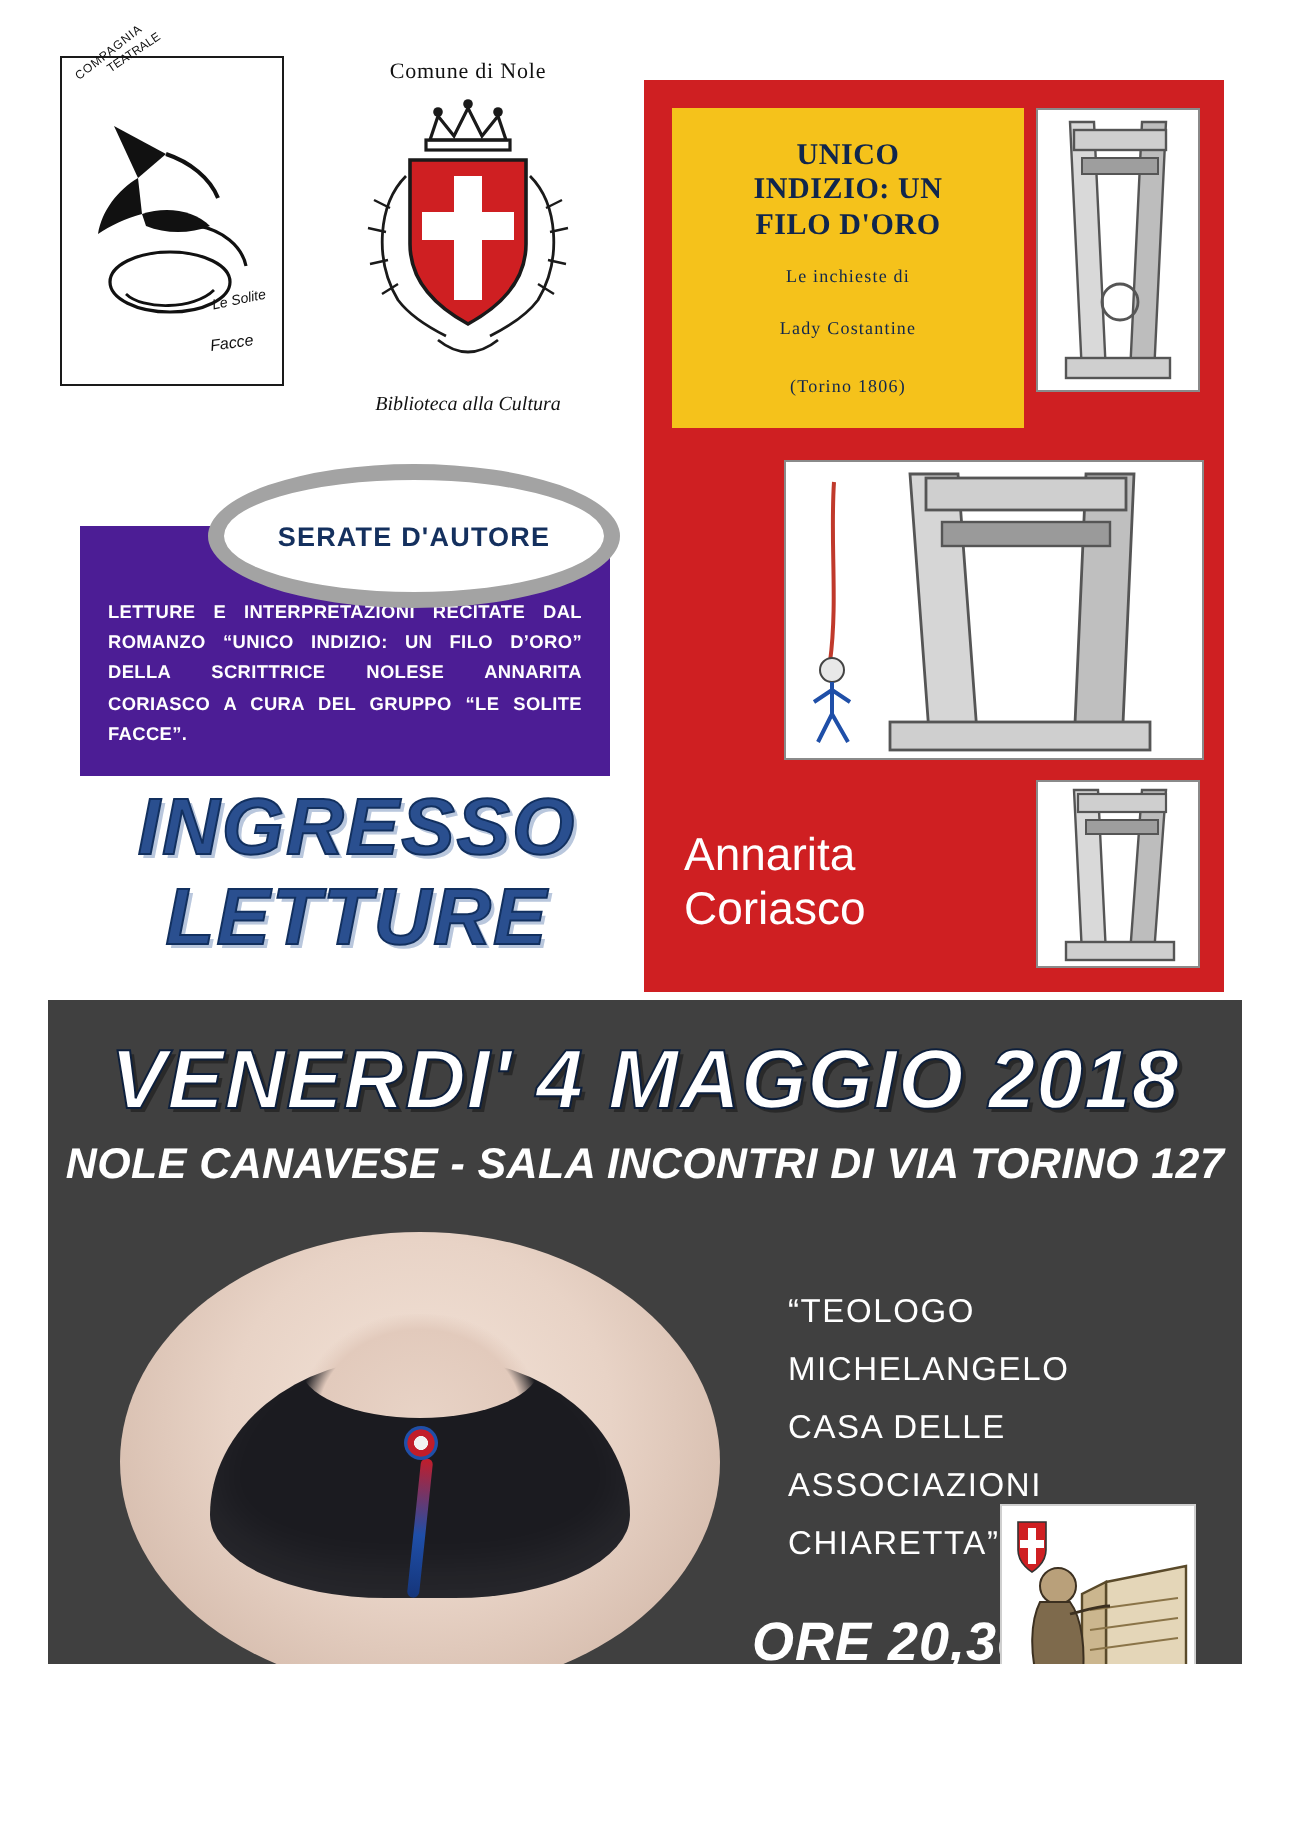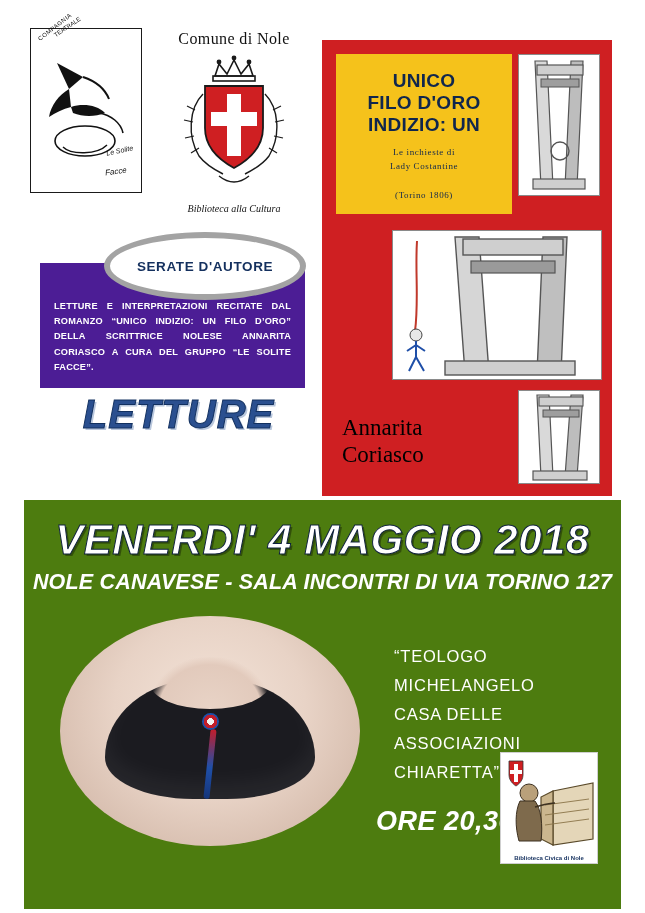--- a/index.html
+++ b/index.html
@@ -84,21 +84,21 @@
   .comune-block {
     position: absolute;
     left: 160px;
     top: 30px;
     width: 148px;
     height: 190px;
     text-align: center;
   }
   .comune-block .comune-title {
     font-family: "Liberation Serif", serif;
-    font-size: 16px;
+    font-size: 11px;
     color: #111;
     letter-spacing: 0.4px;
     margin-bottom: 2px;
   }
   .comune-block .assessorato {
     font-family: "Liberation Serif", serif;
     font-style: italic;
     font-size: 10px;
     color: #111;
     margin-top: 3px;
@@ -110,21 +110,21 @@
     margin: 0 auto;
   }
 
   
   .serate-oval {
     position: absolute;
     left: 104px;
     top: 232px;
     width: 190px;
     height: 56px;
-    border: 6px solid #a3a3a3;
+    border: 8px solid #a3a3a3;
     border-radius: 50%;
     background: #ffffff;
     display: flex;
     align-items: center;
     justify-content: center;
     z-index: 5;
   }
   .serate-oval span {
     font-size: 13.5px;
     font-weight: bold;
@@ -189,62 +189,62 @@
     left: 14px;
     top: 14px;
     width: 176px;
     height: 160px;
     background: #f5c21b;
     box-sizing: border-box;
     padding: 16px 8px 0 8px;
     text-align: center;
   }
   .book-title {
-    font-family: Liberation Sans, sans-serif;
-    font-weight: bold;
-    font-size: 19px;
+    font-family: Liberation Serif, serif;
+    font-weight: bold;
+    font-size: 15px;
     line-height: 1.16;
     color: #10264d;
     letter-spacing: 0.3px;
   }
   .book-sub {
     font-family: "Liberation Serif", serif;
     font-size: 9px;
     line-height: 1.5;
     color: #10264d;
     margin-top: 10px;
     letter-spacing: 0.6px;
   }
   .book-author {
     position: absolute;
     left: 20px;
     bottom: 28px;
-    font-family: Liberation Serif, serif;
+    font-family: Liberation Sans, sans-serif;
     font-size: 23px;
     line-height: 1.18;
-    color: #000000;
+    color: #ffffff;
   }
   .guillotine-box {
     position: absolute;
     background: #ffffff;
     border: 1px solid #8a8a8a;
     overflow: hidden;
   }
   .g1 { left: 196px; top: 14px;  width: 80px;  height: 140px; }
   .g2 { left: 70px;  top: 190px; width: 208px; height: 148px; }
   .g3 { left: 196px; top: 350px; width: 80px;  height: 92px; }
 
   
   .bottom {
     position: absolute;
     left: 24px;
     top: 500px;
     width: 597px;
-    height: 409px;
-    background: #4d7c0f;
+    height: 332px;
+    background: #404040;
     overflow: hidden;
   }
   .date-line {
     position: absolute;
     left: 0; right: 0;
     top: 16px;
     text-align: center;
     font-weight: bold;
     font-style: italic;
     font-size: 42px;
@@ -409,30 +409,31 @@
 
   <div class="desc-box">
     <p>LETTURE E INTERPRETAZIONI RECITATE DAL ROMANZO “UNICO INDIZIO: UN FILO D’ORO” DELLA SCRITTRICE NOLESE ANNARITA CORIASCO A CURA DEL GRUPPO “LE SOLITE FACCE”.</p>
   </div>
 
   <div class="serate-oval">
     <span>SERATE D'AUTORE</span>
   </div>
 
   <div class="ingresso">
+    <div>INGRESSO</div>
     <div>LETTURE</div>
   </div>
 
   <div class="book">
     <div class="book-yellow">
       <div class="book-title">UNICO</div>
+      <div class="book-title">INDIZIO: UN</div>
       <div class="book-title">FILO D'ORO</div>
-      <div class="book-title">INDIZIO: UN</div>
       <div class="book-sub">Le inchieste di</div>
-      <div class="book-sub" style="margin-top:0">Lady Costantine</div>
+      <div class="book-sub" style="margin-top:12px">Lady Costantine</div>
       <div class="book-sub" style="margin-top:16px">(Torino 1806)</div>
     </div>
 
     <div class="guillotine-box g1">
       <svg viewBox="0 0 80 140" width="80" height="140">
         <rect x="0" y="0" width="80" height="140" fill="#ffffff"></rect>
         <polygon points="16,6 28,6 34,132 22,132" fill="#d9d9d9" stroke="#555" stroke-width="1.2"></polygon>
         <polygon points="52,6 64,6 58,132 46,132" fill="#bdbdbd" stroke="#555" stroke-width="1.2"></polygon>
         <rect x="18" y="10" width="46" height="10" fill="#cfcfcf" stroke="#555" stroke-width="1.2"></rect>
         <rect x="22" y="24" width="38" height="8" fill="#9e9e9e" stroke="#555" stroke-width="1"></rect>

